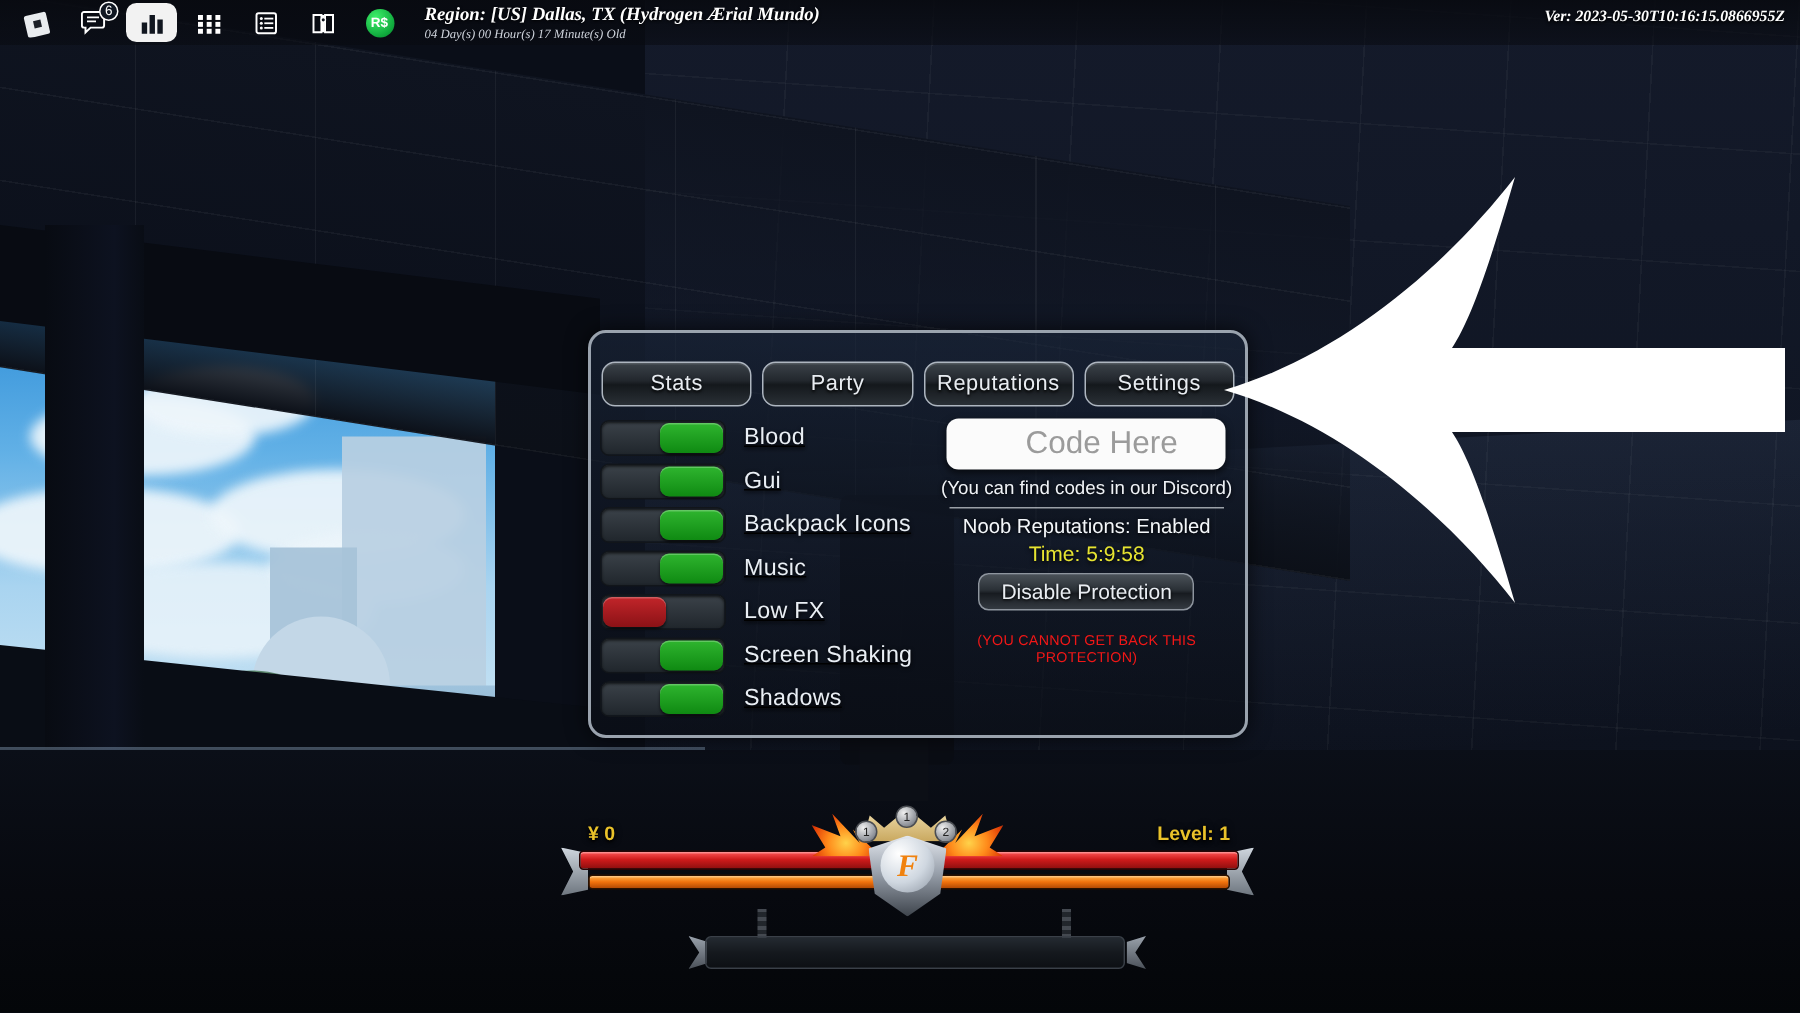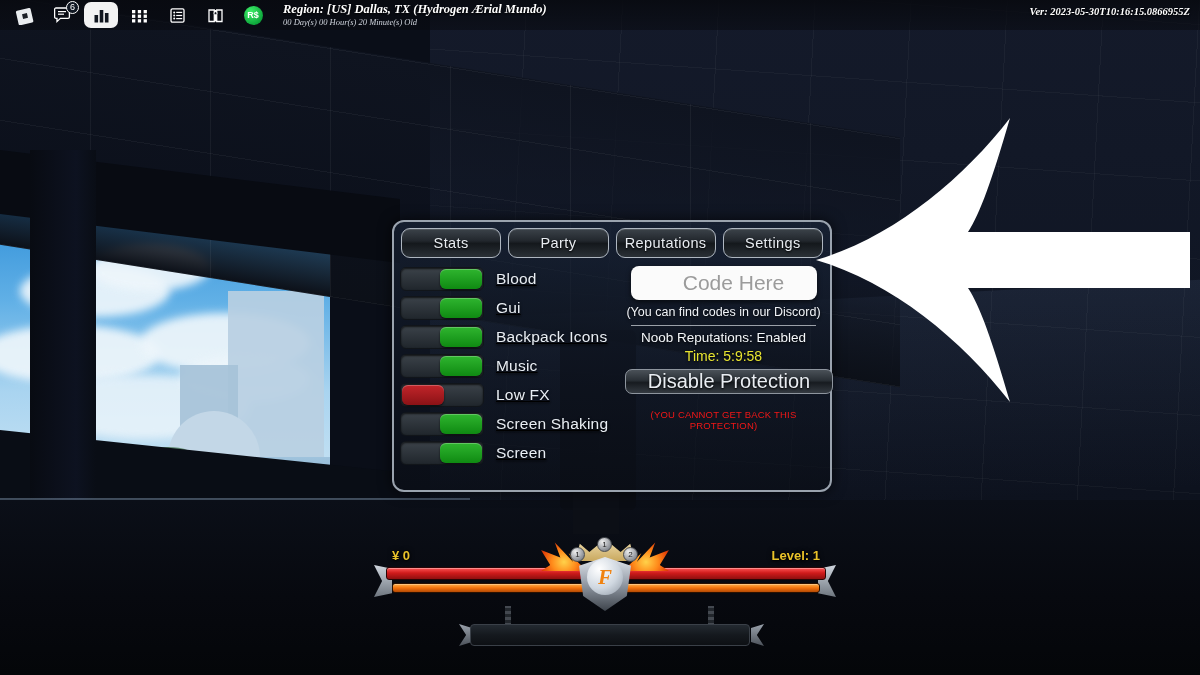--- a/index.html
+++ b/index.html
@@ -150,21 +150,21 @@
   }
 
   
   .panel {
     position:absolute; left:392px; top:220px; width:440px; height:272px;
     border:2px solid #9aa3ae; border-radius:12px;
     background:linear-gradient(180deg, rgba(26,38,58,.60) 0%, rgba(14,20,32,.66) 60%, rgba(10,14,22,.72) 100%);
     box-shadow:0 0 14px rgba(0,0,0,.7);
     z-index:25;
   }
-  .tabs { display:flex; gap:7px; padding:6px 7px 0 7px; }
+  .tabs { display:flex; gap:7px; padding:6px 7px 0 7px;margin-top:13px; }
   .tab {
     flex:1; height:30px; border-radius:9px;
     border:1.6px solid #aeb6c0;
     background:linear-gradient(180deg,#3b4249 0%,#22272d 42%,#14181c 52%,#2a3036 100%);
     color:#e8ecf1; font-size:14.5px; letter-spacing:.4px;
     display:flex; align-items:center; justify-content:center;
     font-family:"Liberation Sans", sans-serif;
     text-shadow:0 1px 2px #000;
     box-shadow:inset 0 1px 0 rgba(255,255,255,.12);
   }
@@ -211,24 +211,24 @@
   .divider { height:1px; background:rgba(230,235,240,.65); margin:5px 6px 4px 6px; }
   .noob {
     color:#f4f7fa; font-size:13.5px; text-shadow:0 1px 3px #000;
     font-family:"Liberation Sans",sans-serif;
   }
   .timer {
     color:#e7e431; font-size:14px; margin-top:3px; text-shadow:0 1px 3px #000;
     font-family:"Liberation Sans",sans-serif;
   }
   .disable-btn {
-    width:208px; height:25px; margin:5px auto 0 auto; border-radius:7px;
+    width:144px; height:25px; margin:5px auto 0 auto; border-radius:7px;
     border:1px solid #8e959e;
     background:linear-gradient(180deg,#4a5158 0%,#2a3036 45%,#171b20 55%,#343a41 100%);
-    color:#e9edf2; font-size:20px;
+    color:#e9edf2; font-size:14px;
     display:flex; align-items:center; justify-content:center;
     text-shadow:0 1px 2px #000; font-family:"Liberation Sans",sans-serif;
   }
   .warn {
     color:#f21717; font-size:9.5px; line-height:1.15; margin-top:16px;
     font-family:Liberation Sans, sans-serif; letter-spacing:.2px;
   }
 
   
   .arrow { position:absolute; left:810px; top:110px; z-index:30; }
@@ -429,21 +429,21 @@
         <circle cx="8.5" cy="6.2" r="1.5" fill="#11161f" stroke="#fff" stroke-width="0.9"></circle>
       </svg>
     </div>
 
     <div class="tb-icon">
       <div class="rbx-coin">R$</div>
     </div>
 
     <div class="region-block">
       <div class="region-line1">Region: [US] Dallas, TX (Hydrogen Ærial Mundo)</div>
-      <div class="region-line2">00 Day(s) 00 Hour(s) 20 Minute(s) Old</div>
+      <div class="region-line2">04 Day(s) 00 Hour(s) 17 Minute(s) Old</div>
     </div>
 
     <div class="ver">Ver: 2023-05-30T10:16:15.0866955Z</div>
   </div>
 
   <div class="panel">
 
     <div class="tabs">
       <div class="tab">Stats</div>
       <div class="tab">Party</div>
@@ -487,21 +487,21 @@
         <div class="trow">
           <div class="switch">
               <div class="knob on"></div>
             </div>
           <div class="tlabel">Screen Shaking</div>
         </div>
         <div class="trow">
           <div class="switch">
               <div class="knob on"></div>
             </div>
-          <div class="tlabel">Screen</div>
+          <div class="tlabel">Shadows</div>
         </div>
       </div>
 
       <div class="codeside">
         <div class="codebox">
           <span>Code Here</span>
         </div>
         <div class="codehint">(You can find codes in our Discord)</div>
         <div class="divider"></div>
         <div class="noob">Noob Reputations: Enabled</div>

